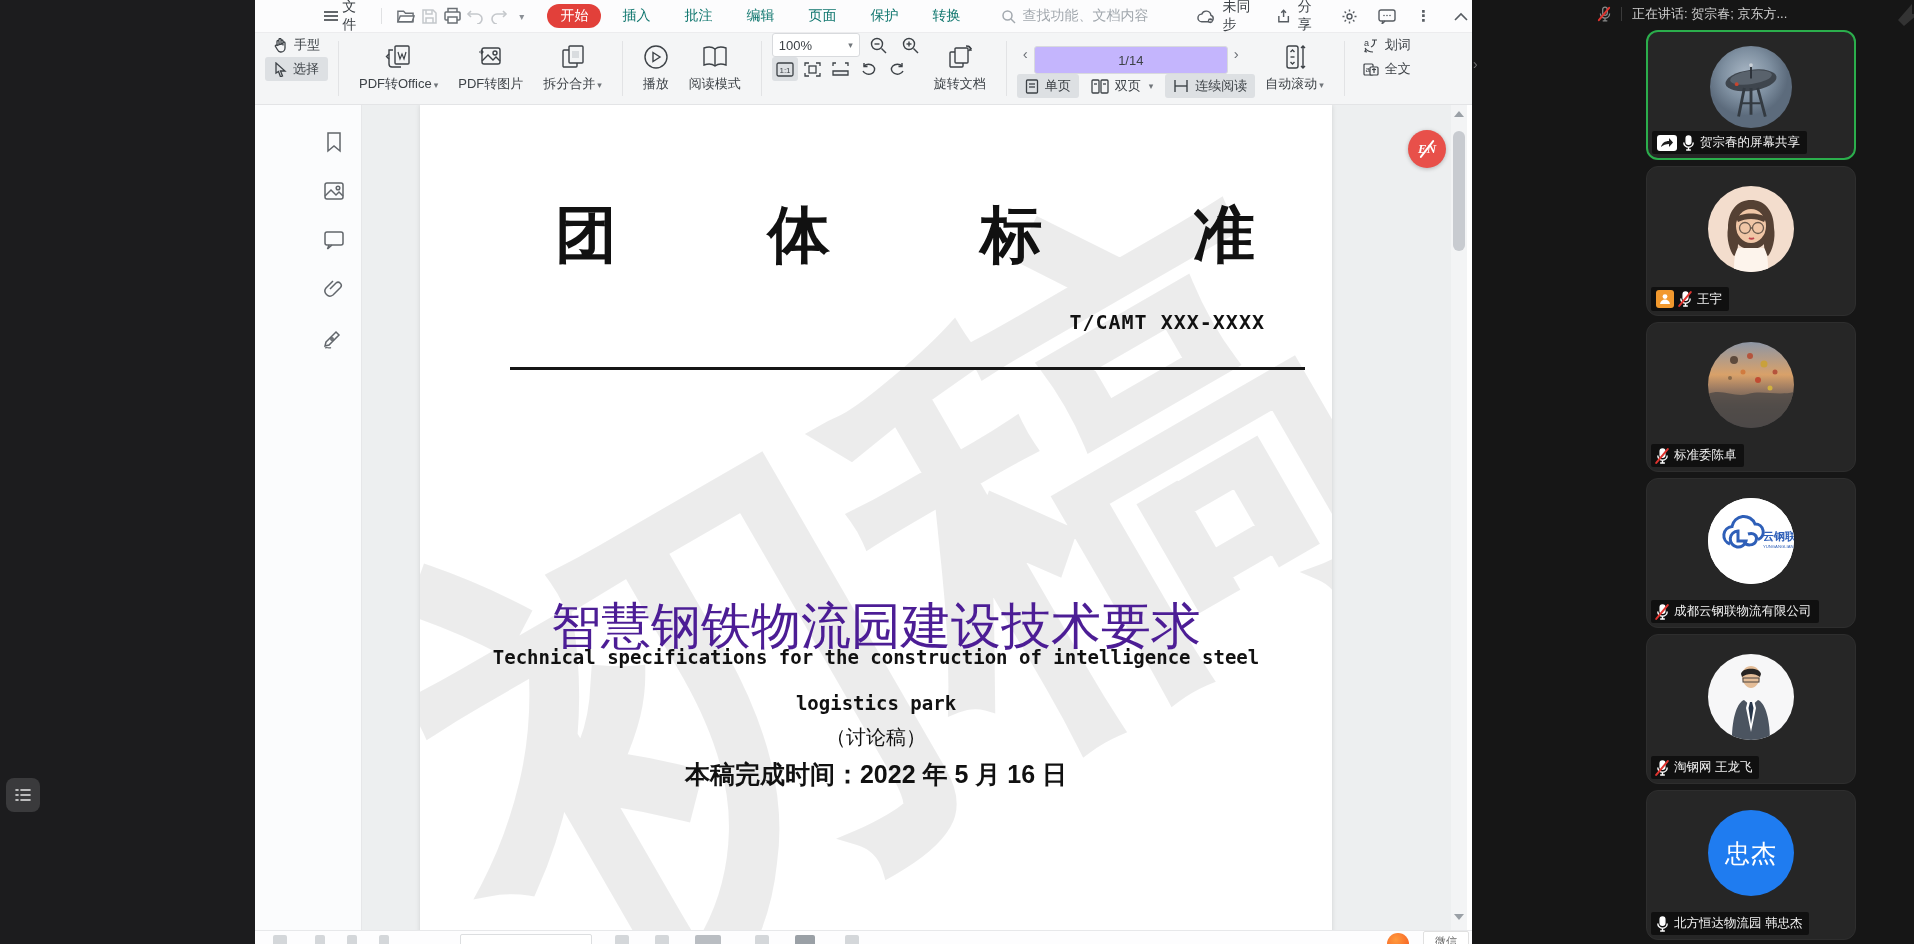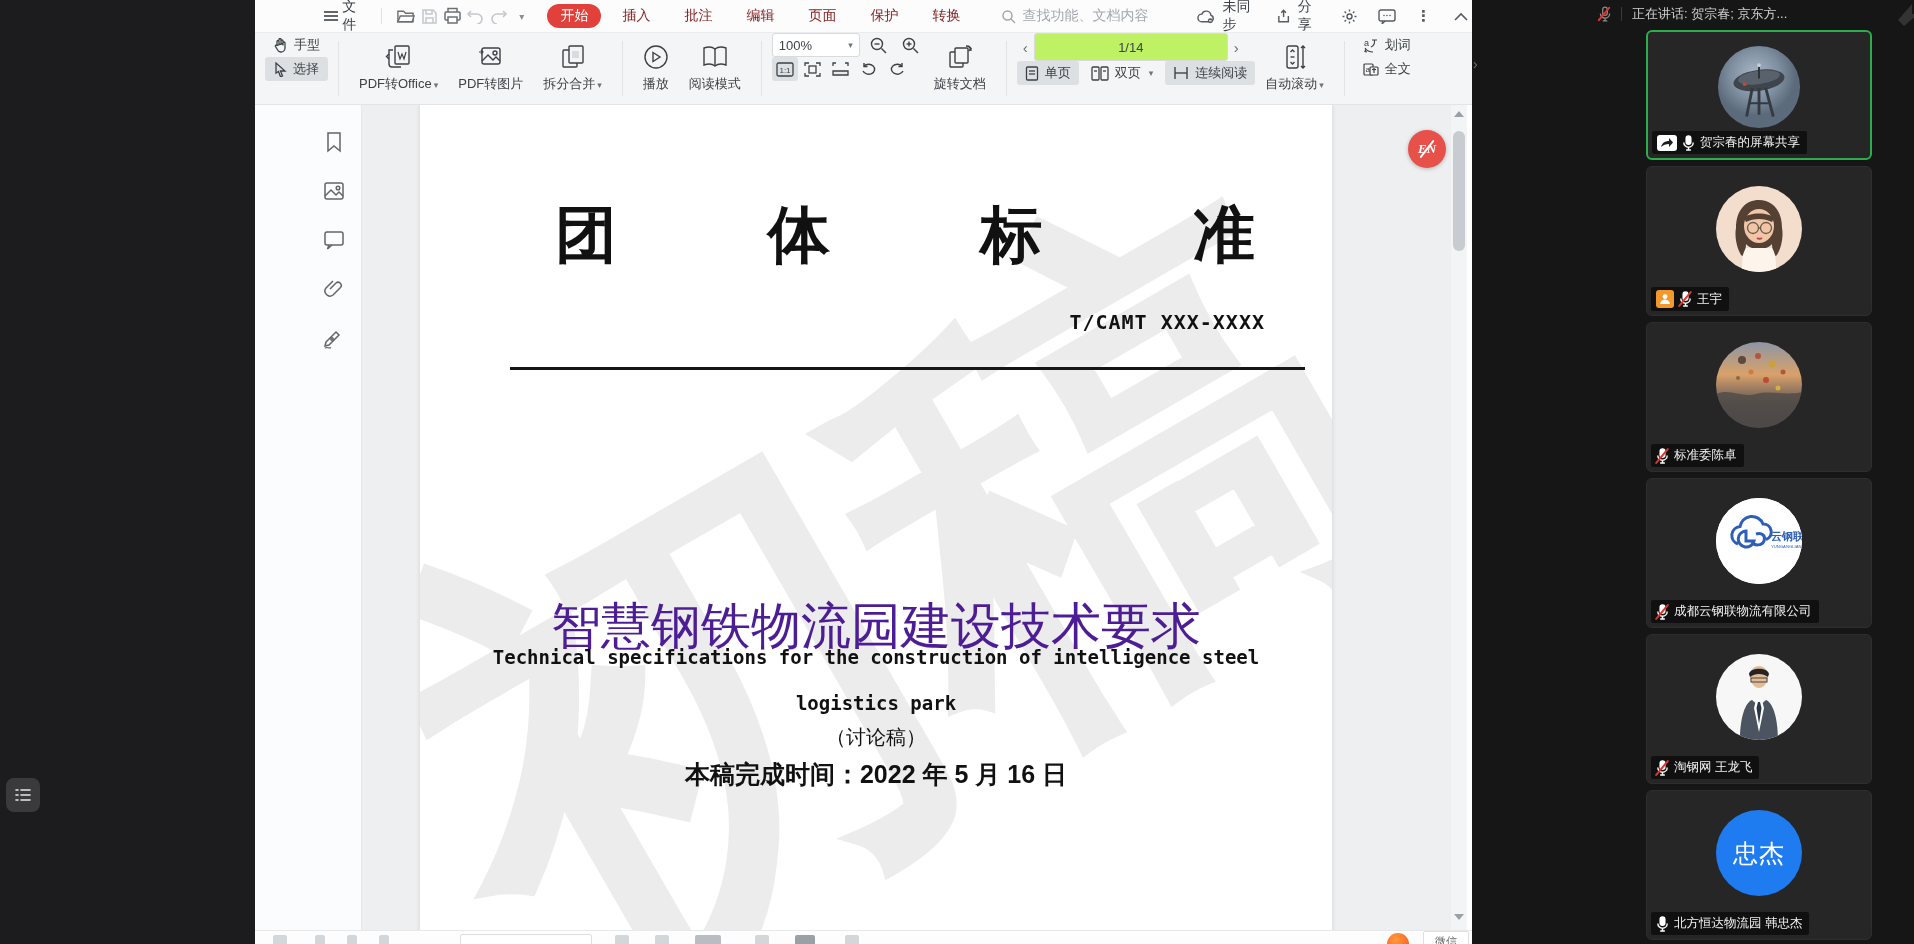--- a/index.html
+++ b/index.html
@@ -11,40 +11,40 @@
     display:flex;align-items:center;justify-content:center;cursor:pointer;}
   
   #app{left:255px;top:0;width:1217px;height:944px;background:#ffffff;}
   
   #menubar{left:0;top:0;width:100%;height:33px;background:#fcfcfd;display:flex;align-items:center;
     padding-left:64px;box-sizing:border-box;border-bottom:1px solid #ececee;}
   .mb-item{display:flex;align-items:center;gap:6px;color:#3d4247;font-size:14px;cursor:pointer;}
   .mb-sep{width:1px;height:16px;background:#e0e1e3;margin:0 12px;}
   .mb-ico{display:flex;align-items:center;justify-content:center;width:24px;height:24px;cursor:pointer;}
   .tabs{display:flex;align-items:center;gap:8px;margin-left:14px;}
-  .tab{padding:3px 13px;border-radius:13px;font-size:14px;color:#7f1d1d;cursor:pointer;white-space:nowrap;}
+  .tab{padding:3px 13px;border-radius:13px;font-size:14px;color:#0f766e;cursor:pointer;white-space:nowrap;}
   .tab.active{background:#e2403a;color:#fff;text-align:right;}
   .search{display:flex;align-items:center;gap:6px;margin-left:28px;color:#a2a8ae;font-size:14px;cursor:text;min-width:170px;}
   .mb-right{display:flex;align-items:center;gap:14px;margin-left:26px;color:#555a60;font-size:13px;}
   
   #ribbon{left:0;top:33px;width:100%;height:72px;background:#f4f5f6;border-bottom:1px solid #e3e4e6;
     display:flex;align-items:stretch;padding-left:10px;box-sizing:border-box;overflow:hidden;}
   .rsep{width:1px;background:#e2e3e5;margin:8px 10px;}
   .stack2{display:flex;flex-direction:column;gap:0;}
   .smallbtn{display:flex;align-items:center;gap:6px;font-size:13px;color:#3d4247;padding:3px 8px;border-radius:3px;cursor:pointer;white-space:nowrap;}
   .smallbtn.hl{background:#dde0e3;}
   .bigbtn{display:flex;flex-direction:column;align-items:center;justify-content:center;gap:5px;
     font-size:13px;color:#3d4247;padding:4px 10px;border-radius:3px;cursor:pointer;white-space:nowrap;}
   .caret{font-size:9px;color:#70757a;margin-left:2px;}
   .zoombox{display:flex;align-items:center;justify-content:space-between;width:88px;height:24px;background:#fff;
     border:1px solid #d8dadd;border-radius:3px;padding:0 6px;box-sizing:border-box;font-size:13px;color:#3d4247;cursor:pointer;}
   .iconbtn{width:26px;height:24px;display:flex;align-items:center;justify-content:center;border-radius:3px;cursor:pointer;}
   .iconbtn.hl{background:#dde0e3;}
-  .pagebox{width:188px;height:24px;background:#bef264;border:1px solid #d8dadd;border-radius:3px;
-    text-align:center;font-size:13px;color:#3d4247;outline:none;}
+  .pagebox{width:188px;height:24px;background:#c4b5fd;border:1px solid #d8dadd;border-radius:3px;
+    text-align:center;font-size:13px;color:#3d4247;outline:none;margin-top:13px;}
   .navchev{font-size:15px;color:#6a6f75;cursor:pointer;padding:0 6px;}
   
   #rail{left:0;top:105px;width:107px;height:825px;background:#fbfcfd;border-right:1px solid #e6e7e9;
     display:flex;flex-direction:column;align-items:flex-end;padding:26px 16px 0 0;box-sizing:border-box;gap:27px;}
   .rail-ico{width:22px;height:22px;cursor:pointer;opacity:.85;}
   
   #canvas{left:107px;top:105px;width:1092px;height:825px;background:#edeff0;overflow:hidden;}
   #page{position:absolute;left:58px;top:0;width:912px;height:1100px;background:#fff;overflow:hidden;
     box-shadow:0 0 5px rgba(0,0,0,.12);}
   #cat-row{position:absolute;left:135px;top:88px;width:700px;display:flex;justify-content:space-between;
@@ -80,21 +80,21 @@
     background:radial-gradient(circle at 40% 30%,#ff9a3c,#f4511e);}
   #wechat-tip{position:absolute;left:1168px;top:0px;width:46px;height:22px;background:#fff;border:1px solid #e0e0e0;
     border-radius:2px;display:flex;justify-content:center;font-size:11px;color:#6b6b6b;padding-top:2px;box-sizing:border-box;cursor:pointer;}
   
   #meeting{left:1472px;top:0;width:442px;height:944px;background:#161616;overflow:hidden;padding-left:48px;}
   #meet-topbar{position:absolute;left:0;top:0;width:100%;height:28px;display:flex;align-items:center;}
   #speak-text{color:#cfcfcf;font-size:13px;white-space:nowrap;}
   .vdiv{width:1px;height:14px;background:#3a3a3a;margin:0 10px;}
   #meet-expander{position:absolute;left:1px;top:56px;color:#6f6f6f;font-size:14px;cursor:pointer;}
   #tiles{position:absolute;left:174px;top:30px;width:262px;height:914px;display:flex;flex-direction:column;gap:6px;overflow:hidden;}
-  .tile{position:relative;width:226px;height:150px;background:#262626;border-radius:6px;flex:0 0 auto;cursor:pointer;
+  .tile{position:relative;width:210px;height:150px;background:#262626;border-radius:12px;flex:0 0 auto;cursor:pointer;
     border:1px solid #2e2e2e;box-sizing:border-box;}
   .tile.active{height:130px;border:2px solid #2bae4c;}
   .avatar{position:absolute;left:50%;top:42%;transform:translate(-50%,-50%);width:86px;height:86px;border-radius:50%;
     overflow:hidden;display:flex;align-items:center;justify-content:center;}
   .tile.active .avatar{width:82px;height:82px;top:44%;}
   .av-text{background:#1f7cf0;color:#fff;font-size:25px;letter-spacing:1px;}
   .av-logo{background:#fff;flex-direction:column;}
   .namebar{position:absolute;left:4px;bottom:4px;max-width:240px;background:rgba(8,8,8,.72);border-radius:2px;
     display:flex;align-items:center;gap:5px;padding:3px 7px 3px 5px;}
   .namebar .pname{color:#f2f2f2;font-size:12.5px;white-space:nowrap;overflow:hidden;text-overflow:ellipsis;}

